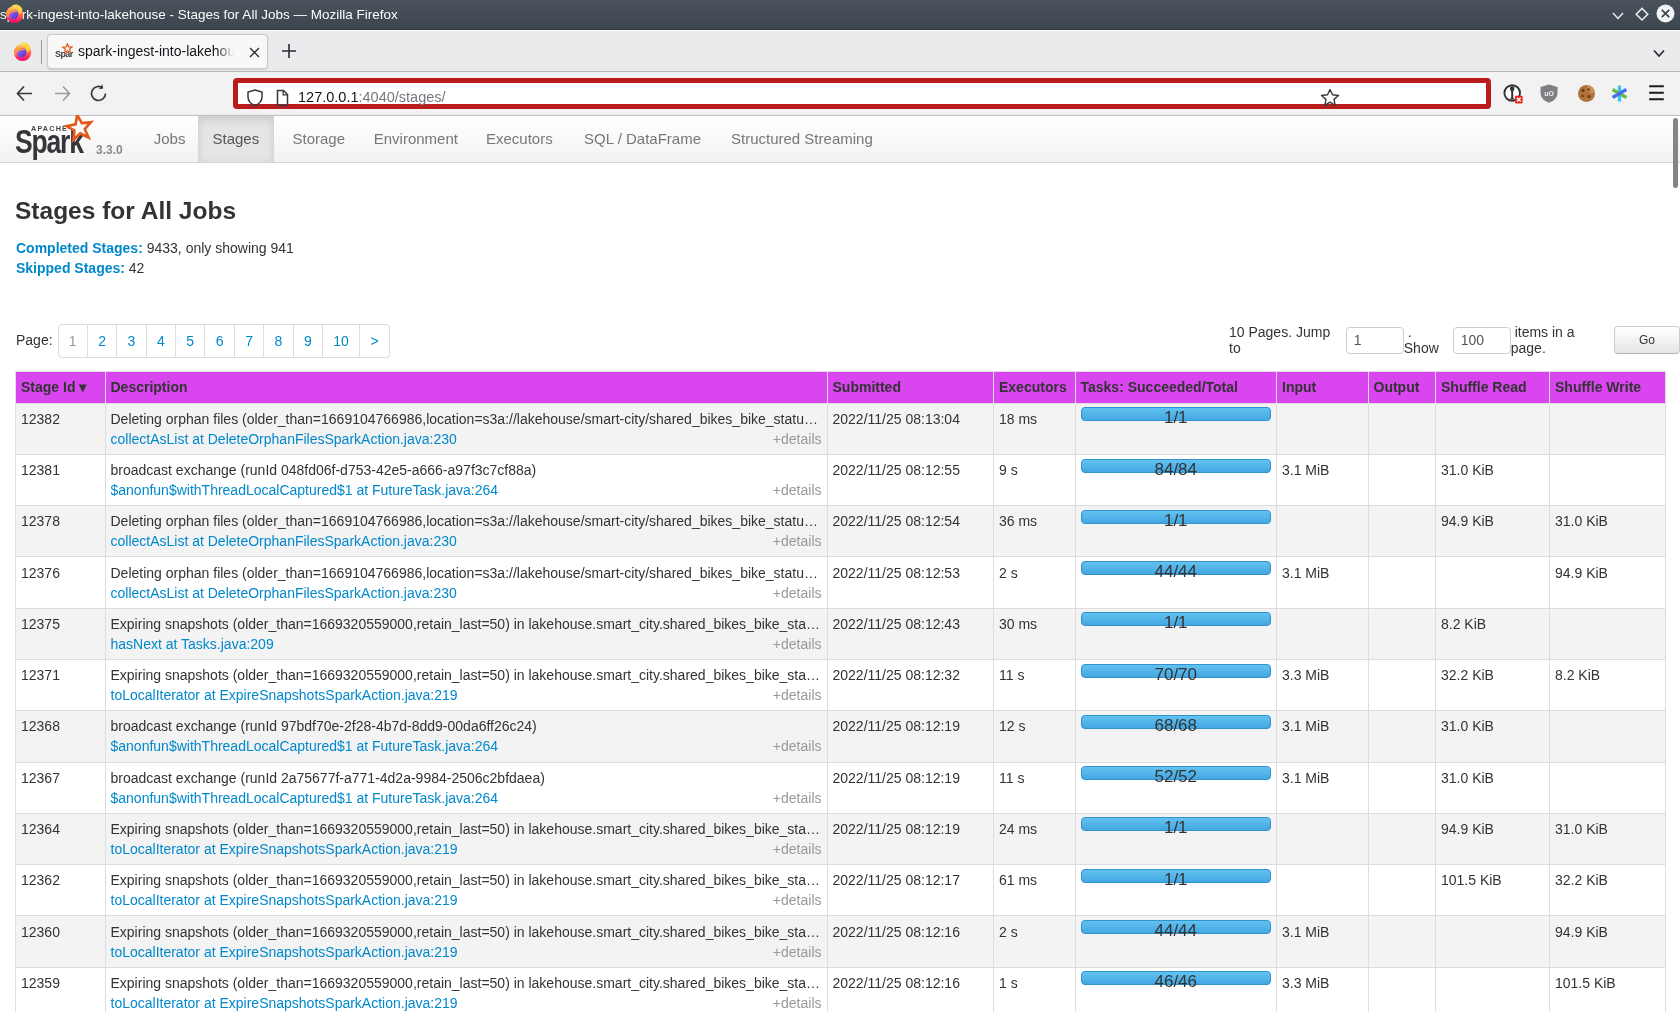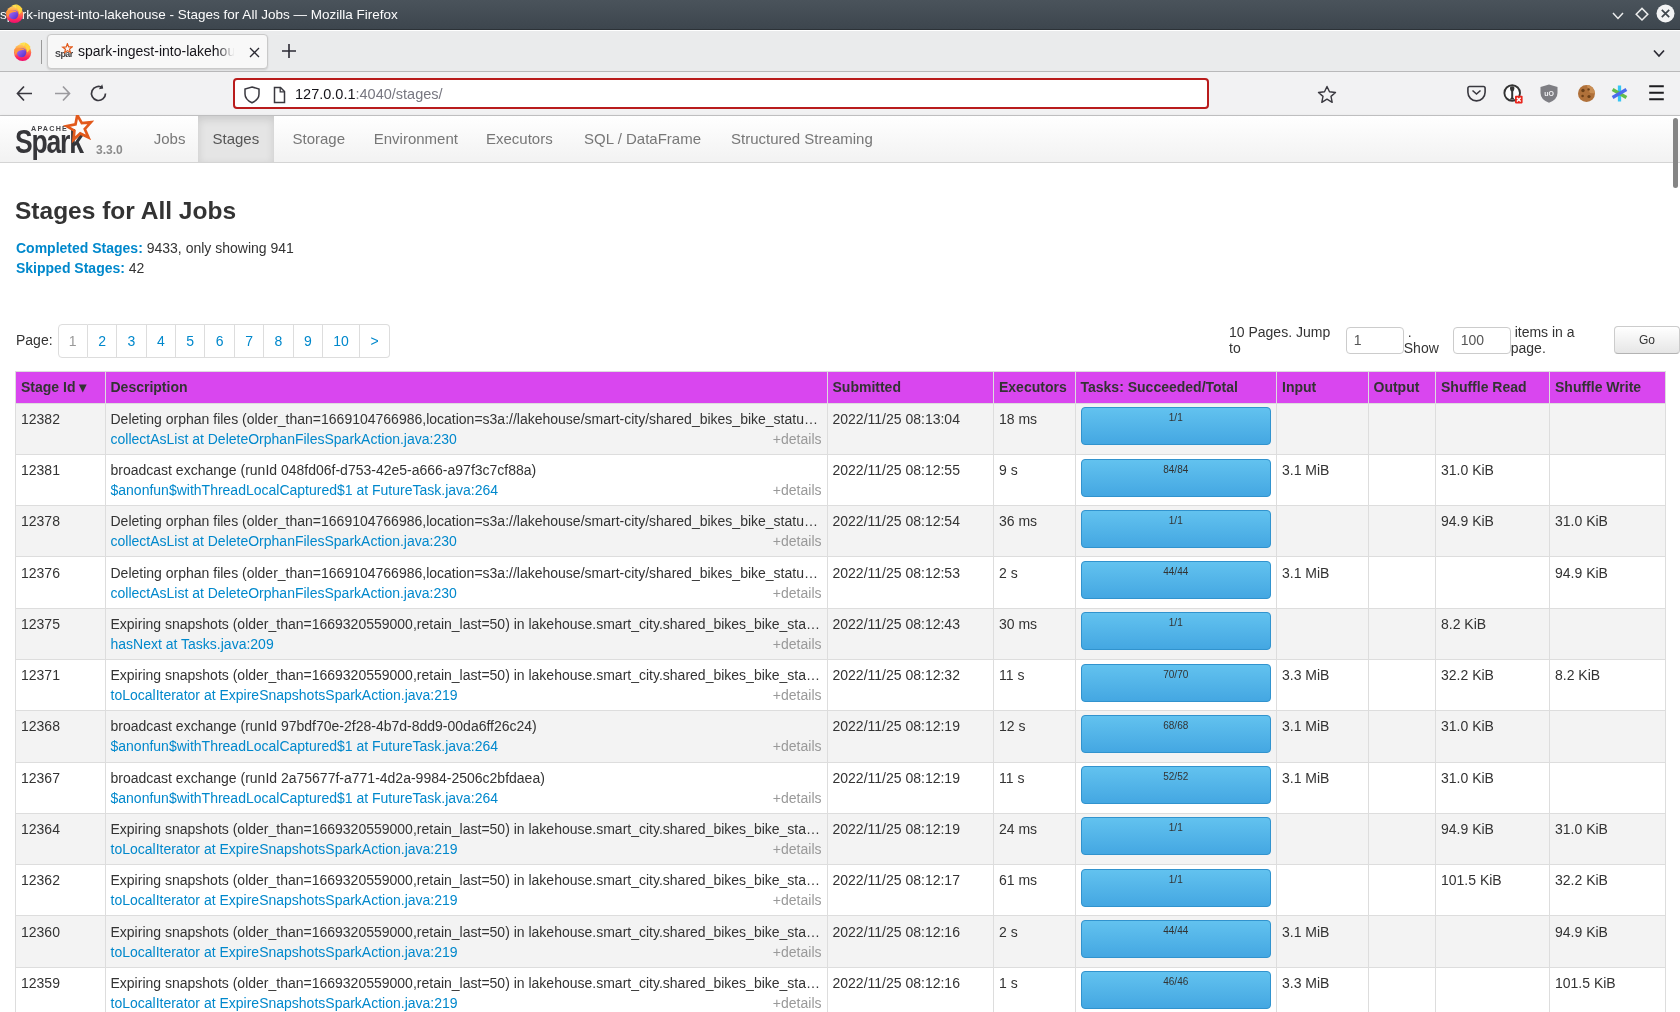--- a/index.html
+++ b/index.html
@@ -19,22 +19,22 @@
   border:1px solid #c9c9c9; border-radius:4px; box-shadow:0 1px 2px rgba(0,0,0,.13); }
 #tab .tabtitle { position:absolute; left:30px; top:8.5px; width:158px; font-size:14px; color:#15141a;
   white-space:nowrap; overflow:hidden;
   -webkit-mask-image:linear-gradient(90deg,#000 88%,transparent 99%);
   mask-image:linear-gradient(90deg,#000 88%,transparent 99%); }
 #newtab { position:absolute; left:276px; top:7px; width:26px; height:26px; }
 
 
 #toolbar { position:absolute; left:0; top:72px; width:1680px; height:44px; background:#f2f2f3;
   border-bottom:1px solid #c6c6c7; }
-#urlbar { position:absolute; left:233px; top:5.5px; width:976px; height:31px; background:#fff;
-  border:2px solid #b91c1c; border-radius:4px; }
+#urlbar { position:absolute; left:233px; top:5.5px; width:1258px; height:31px; background:#fff;
+  border:5px solid #b91c1c; border-radius:4px; }
 #urlbar .urltext { position:absolute; left:60px; top:6px; font-size:14.5px; color:#15141a; }
 #urlbar .urltext .dim { color:#777780; }
 
 
 #sparknav { position:absolute; left:0; top:116px; width:1680px; height:47px;
   background:linear-gradient(#ffffff,#f2f2f2); border-bottom:1px solid #d4d4d4;
   box-shadow:0 1px 4px rgba(0,0,0,.15); }
 #sparknav .navitem { position:absolute; top:0; height:46px; line-height:46px; font-size:15px; color:#777; }
 #sparknav .activebg { position:absolute; left:197.5px; top:0; width:76.5px; height:46px;
   background:#e5e5e5; box-shadow:inset 0 3px 8px rgba(0,0,0,.125); }
@@ -73,22 +73,22 @@
 
 #stagetable { position:absolute; left:15px; top:208px; width:1650px; border-collapse:collapse;
   table-layout:fixed; font-size:14px; color:#333; }
 #stagetable th, #stagetable td { border:1px solid #ddd; vertical-align:top; white-space:nowrap; overflow:hidden; }
 #stagetable th { text-align:left; font-weight:bold; padding:5.3px 5px; line-height:20px; background:#d946ef; }
 #stagetable td { padding:5.15px 5px; line-height:20px; }
 #stagetable tr.odd td { background:#f3f3f3; }
 #stagetable a { color:#0088cc; text-decoration:none; }
 td.desc .l1 { white-space:nowrap; overflow:hidden; text-overflow:ellipsis; }
 td.desc .l2 .details { float:right; color:#999; }
-.pbar { position:relative; width:100%; height:38px; margin-top:-1.5px; border:1px solid #3193ce; border-radius:4px;
-  background:linear-gradient(#62c2ef,#44a7e2); text-align:center; line-height:19px; font-size:10px; color:#333; }
+.pbar { position:relative; width:100%; height:14px; margin-top:-1.5px; border:1px solid #3193ce; border-radius:4px;
+  background:linear-gradient(#62c2ef,#44a7e2); text-align:center; line-height:19px; font-size:17px; color:#333; }
 
 
 .ic { position:absolute; }
 
 #sthumb { position:absolute; left:1673px; top:118px; width:5px; height:70px; background:#858585; border-radius:3px; }
 </style>
 </head>
 <body>
 <div id="win">
   <div id="titlebar">

